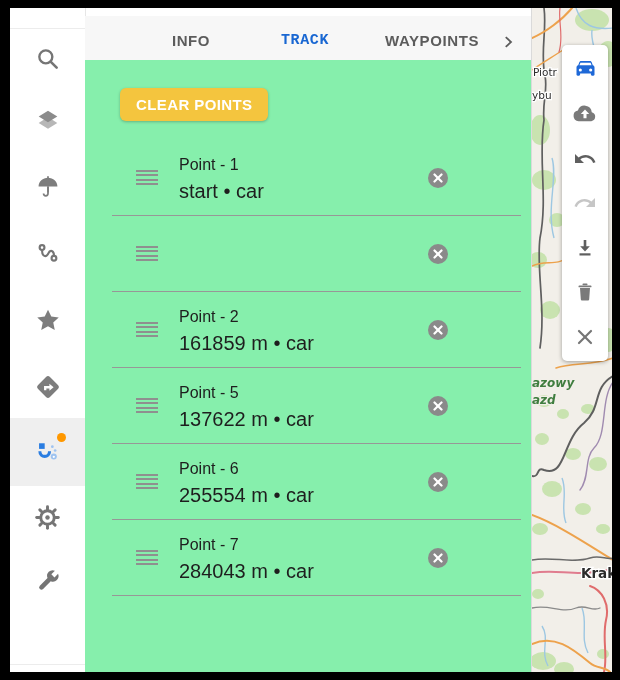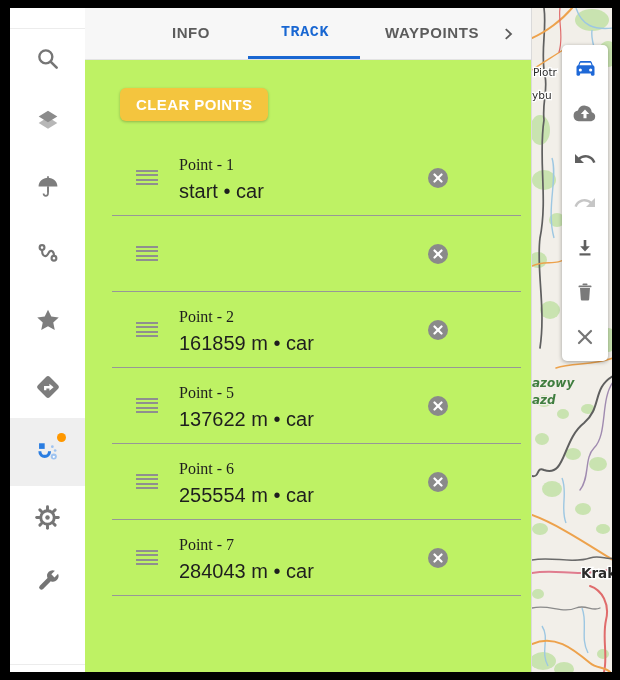--- a/index.html
+++ b/index.html
@@ -8,39 +8,39 @@
 
   
   .sidebar{position:absolute;left:0;top:0;width:75px;height:664px;background:#fff;border-right:1px solid #e6e6e6;}
   .sidebar-topline{position:absolute;left:0;top:20px;width:75px;height:1px;background:#ececec;}
   .sidebar-botline{position:absolute;left:0;top:656px;width:75px;height:1px;background:#ececec;}
   .sb-item{position:absolute;left:0;width:75px;height:56px;display:flex;align-items:center;justify-content:center;cursor:pointer;}
   .sb-item.active{background:#efefef;height:68px;}
   .sb-dot{position:absolute;left:47px;top:15px;width:9px;height:9px;border-radius:50%;background:#ff9800;}
 
   
-  .tabs{position:absolute;left:75px;top:0;width:446px;height:52px;background:#f7f7f7;border-bottom:1px solid #e3e3e3;box-sizing:border-box;}
+  .tabs{position:absolute;left:75px;top:8px;width:446px;height:52px;background:#f7f7f7;border-bottom:1px solid #e3e3e3;box-sizing:border-box;}
   .tab{position:absolute;top:0;height:49px;line-height:49px;text-align:center;font-size:15px;font-weight:700;letter-spacing:.6px;color:#5c5c5c;cursor:pointer;}
   .tab.active{color:#1967d2;}
   .tab-info{left:75px;width:62px;}
   .tab-track{left:188px;width:64px;font-family:Liberation Mono, monospace;}
   .tab-way{left:295px;width:104px;}
   .tab-underline{position:absolute;left:163px;top:48px;width:112px;height:3px;background:#1967d2;}
   .tab-chevron{position:absolute;left:412px;top:15px;width:22px;height:22px;cursor:pointer;display:flex;align-items:center;justify-content:center;}
 
   
-  .panel{position:absolute;left:75px;top:52px;width:446px;height:612px;background:#bef264;}
+  .panel{position:absolute;left:75px;top:52px;width:446px;height:612px;background:#86efac;}
   .clear-btn{position:absolute;left:35px;top:28px;height:33px;padding:0 16px;background:#f4c53e;border:none;border-radius:6px;color:#fff;font-family:"Liberation Sans",sans-serif;font-size:15px;font-weight:700;letter-spacing:.4px;box-shadow:0 1px 3px rgba(0,0,0,.25);cursor:pointer;}
 
   .pointlist{position:absolute;left:27px;top:80px;width:409px;}
   .row{position:relative;height:76px;display:flex;align-items:center;box-sizing:border-box;border-bottom:1px solid #979797;padding-left:24px;cursor:pointer;}
   .drag{width:22px;height:15px;margin-right:21px;flex:0 0 auto;cursor:grab;
         background:repeating-linear-gradient(to bottom,#8f8f8f 0 2px,transparent 2px 4.4px);}
   .ptext{display:flex;flex-direction:column;}
-  .ptitle{font-size:16px;font-weight:500;color:#1e1e1e;line-height:27px;font-family:Liberation Serif, serif;}
+  .ptitle{font-size:16px;font-weight:500;color:#1e1e1e;line-height:27px;}
   .psub{font-size:20px;color:#1e1e1e;line-height:27px;}
   .del{position:absolute;left:316px;top:50%;margin-top:-10px;width:20px;height:20px;border-radius:50%;background:#8a8a8a;display:flex;align-items:center;justify-content:center;cursor:pointer;}
 
   
   .map{position:absolute;left:521px;top:0;width:81px;height:664px;background:#86efac;border-left:1px solid #dadada;overflow:hidden;cursor:grab;}
   .map svg{display:block;}
   .maplabel{font-family:"DejaVu Sans",sans-serif;fill:#2b2b2b;paint-order:stroke;stroke:#ffffff;stroke-width:2.6px;font-size:10.5px;}
   .maplabel-big{font-size:13.5px;font-weight:700;}
   .maplabel-green{fill:#3f7d3f;stroke:#f2efe9;font-style:italic;font-weight:700;font-size:12px;}
 

